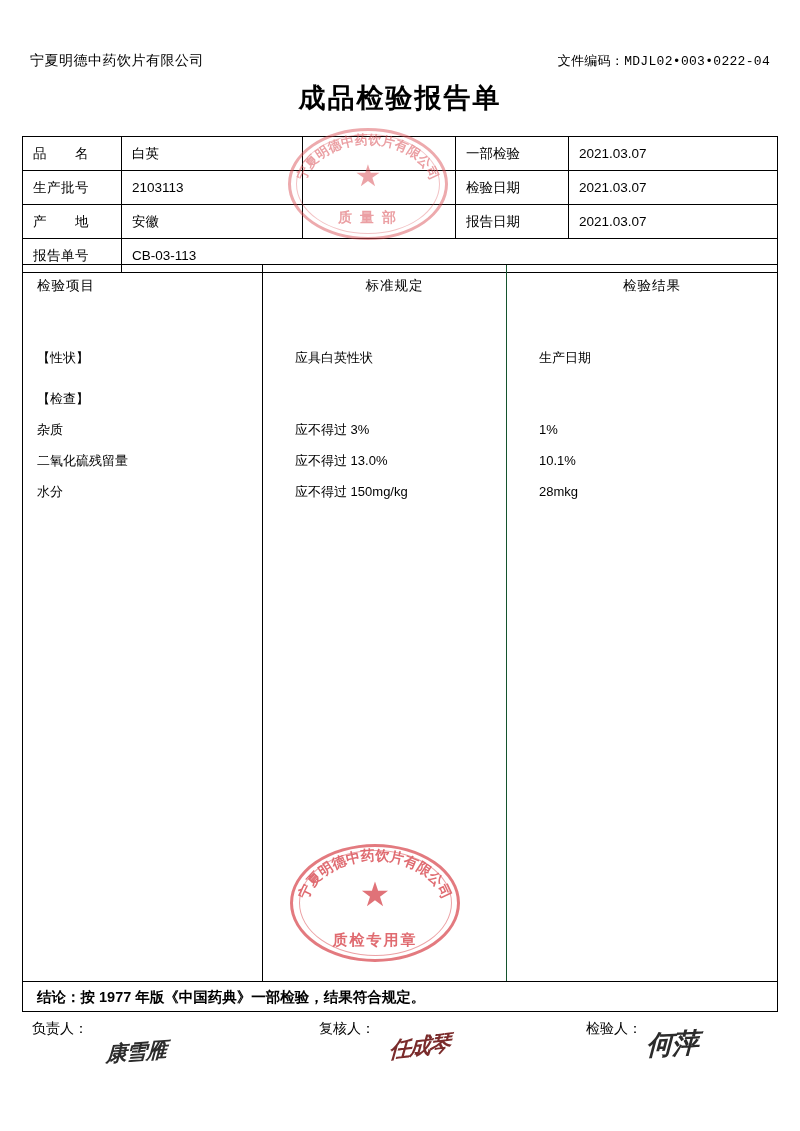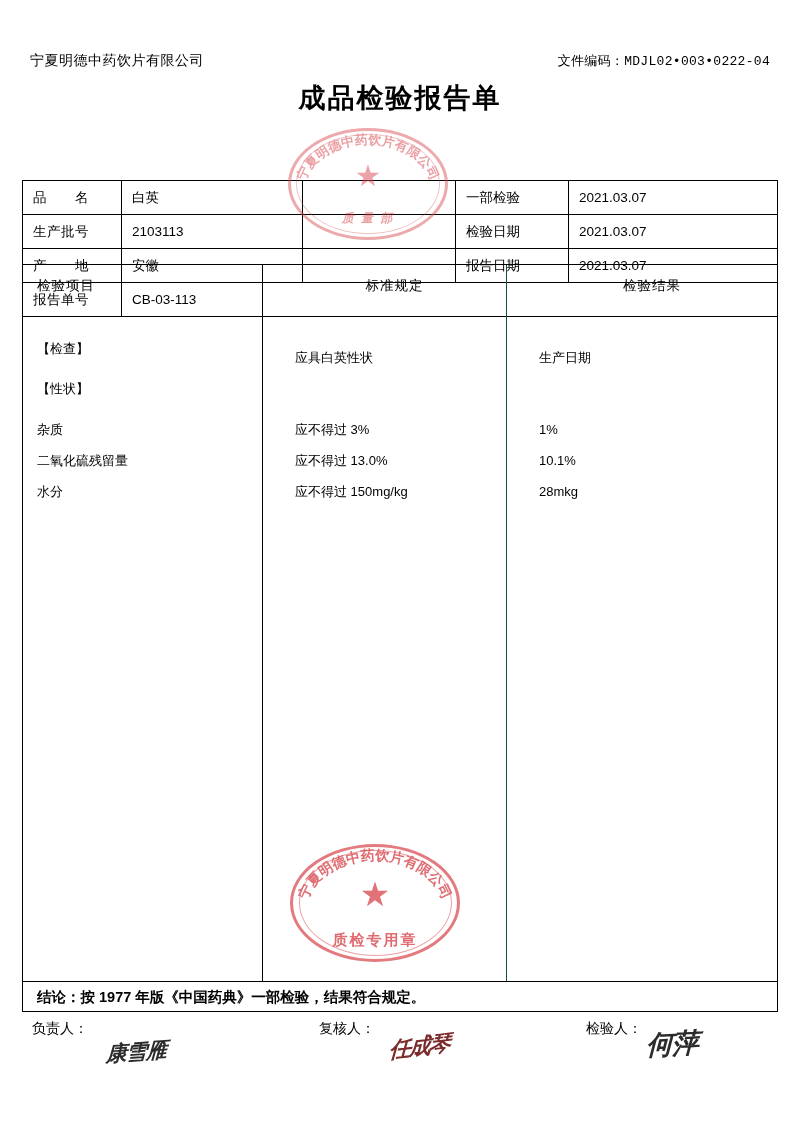--- a/index.html
+++ b/index.html
@@ -56,21 +56,20 @@
     letter-spacing: 2px;
   }
   
   .tbl {
     position: absolute;
     top: 136px;
     left: 22px;
     width: 756px;
     border-collapse: collapse;
     table-layout: fixed;
-    margin-top: 44px;
   }
   .tbl td {
     border: 1px solid #000;
     font-size: 13.5px;
     vertical-align: middle;
     padding: 0 10px;
     height: 33px;
     font-family: "Liberation Sans", "DejaVu Sans", sans-serif;
   }
   .lbl {
@@ -245,21 +244,21 @@
     opacity: 0.95;
   }
   #stamp-top {
     left: 288px;
     top: 128px;
     width: 160px;
     height: 112px;
     opacity: 0.55;
   }
   #stamp-top .star { font-size: 30px; }
-  #stamp-top .bottom-text { font-size: 12px; bottom: 12%; font-style: italic; }
+  #stamp-top .bottom-text { font-size: 14px; bottom: 12%; }
   #stamp-bottom {
     left: 290px;
     top: 844px;
     width: 170px;
     height: 118px;
     opacity: 0.85;
   }
 </style>
 </head>
 <body>
@@ -300,22 +299,22 @@
       <td class="lbl">报告单号</td>
       <td colspan="4" class="report-no-val">CB-03-113</td>
     </tr>
   </tbody>
     </table>
 
   <div class="grid">
     <div class="col col-item">
       <div class="col-head left-head">检验项目</div>
       <div class="rows">
+        <div class="r" style="height:50px;line-height:50px;">【性状】</div>
         <div class="r">【检查】</div>
-        <div class="r" style="height:50px;line-height:50px;">【性状】</div>
         <div class="r">杂质</div>
         <div class="r">二氧化硫残留量</div>
         <div class="r">水分</div>
       </div>
     </div>
     <div class="col col-std">
       <div class="col-head">标准规定</div>
       <div class="rows">
         <div class="r" style="height:50px;line-height:50px;">应具白英性状</div>
         <div class="r"></div>

